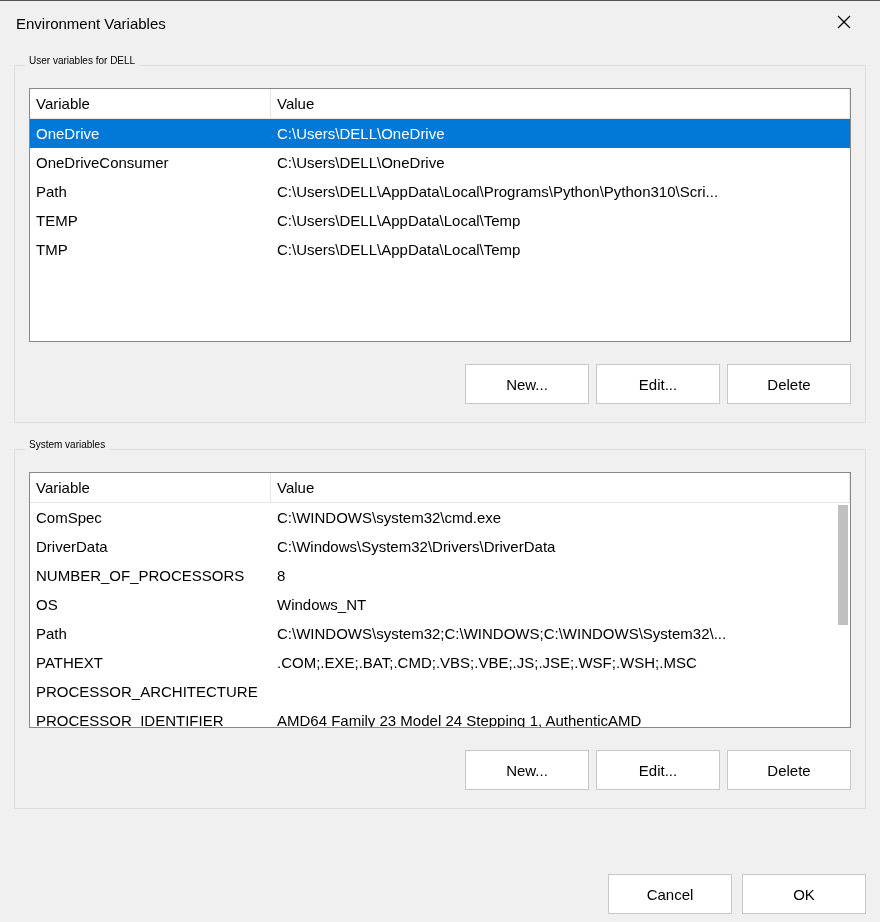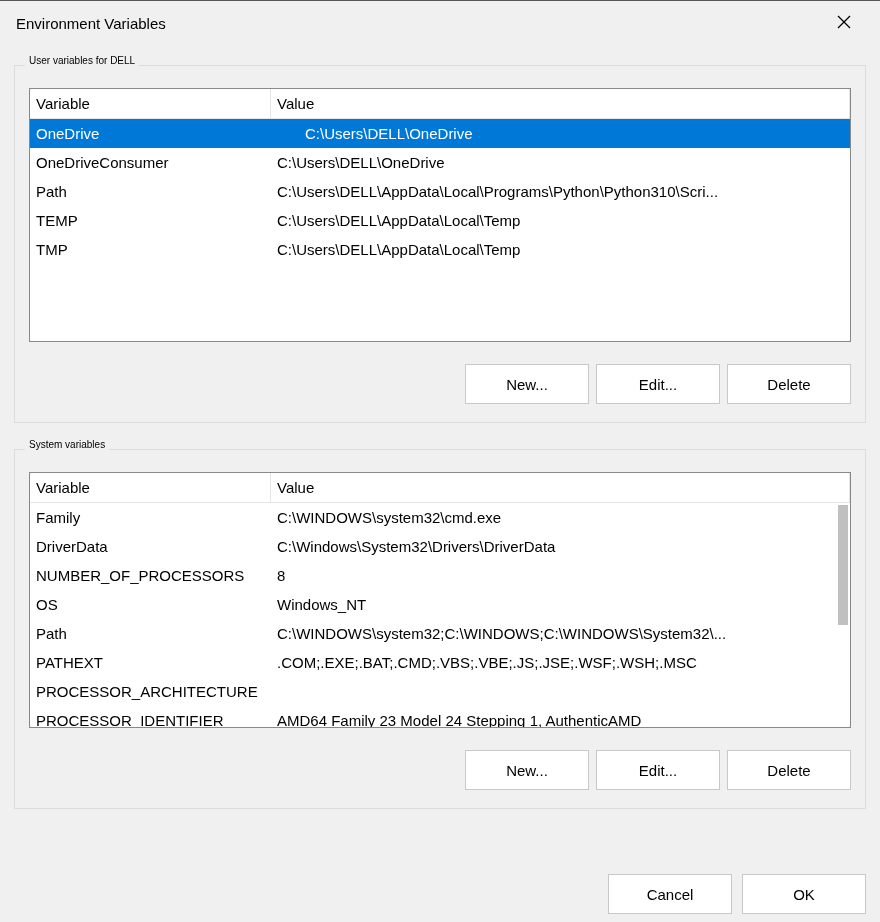--- a/index.html
+++ b/index.html
@@ -100,21 +100,20 @@
     .lb-header .col-var,
     .lb-header .col-val {
       border-right: 1px solid #e5e5e5;
       height: 100%;
       display: flex;
       align-items: center;
     }
     .lb-row.selected {
       background: #0078d7;
       color: #fff;
-      gap: 28px;
     }
     .system-scroll {
       height: 225px;
       overflow: hidden;
     }
     .scrollbar {
       position: absolute;
       right: 2px;
       top: 32px;
       width: 10px;
@@ -206,21 +205,21 @@
     <div class="groupbox">
       <span class="legend">System variables</span>
       <div class="listbox system">
         <div class="lb-header">
           <div class="col-var">Variable</div>
           <div class="col-val">Value</div>
         </div>
         <div class="system-scroll">
             <div id="system-rows">
               <div class="lb-row">
-                <div class="col-var">Family</div>
+                <div class="col-var">ComSpec</div>
                 <div class="col-val">C:\WINDOWS\system32\cmd.exe</div>
               </div>
               <div class="lb-row">
                 <div class="col-var">DriverData</div>
                 <div class="col-val">C:\Windows\System32\Drivers\DriverData</div>
               </div>
               <div class="lb-row">
                 <div class="col-var">NUMBER_OF_PROCESSORS</div>
                 <div class="col-val">8</div>
               </div>

